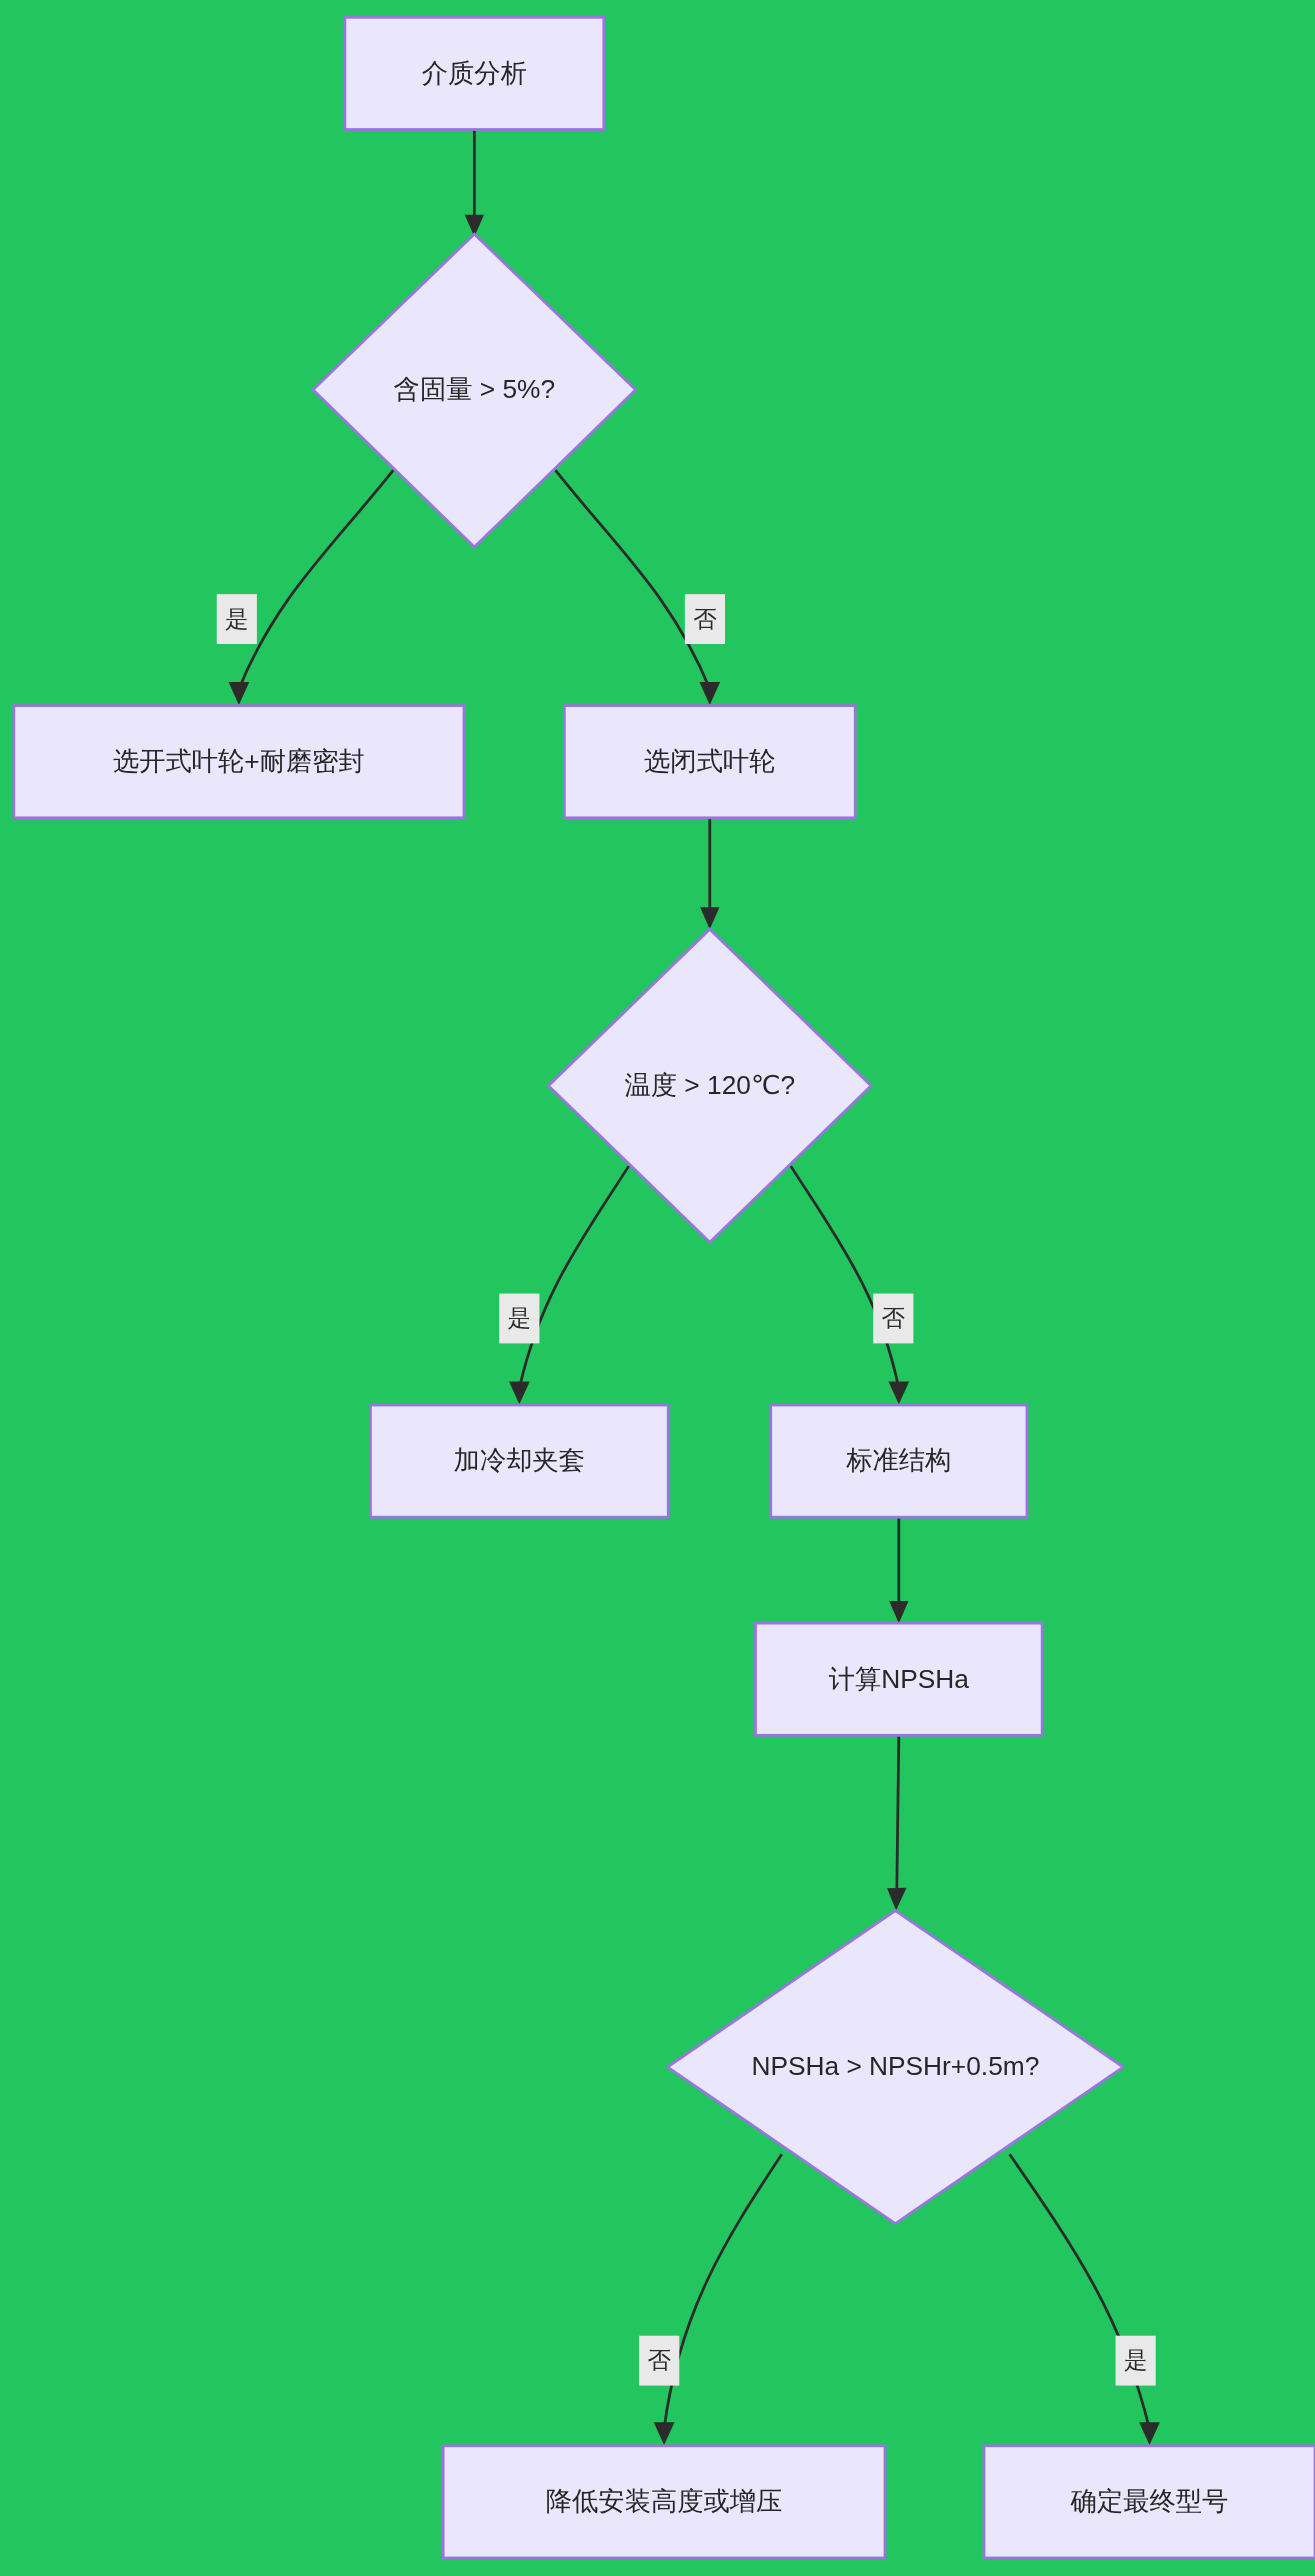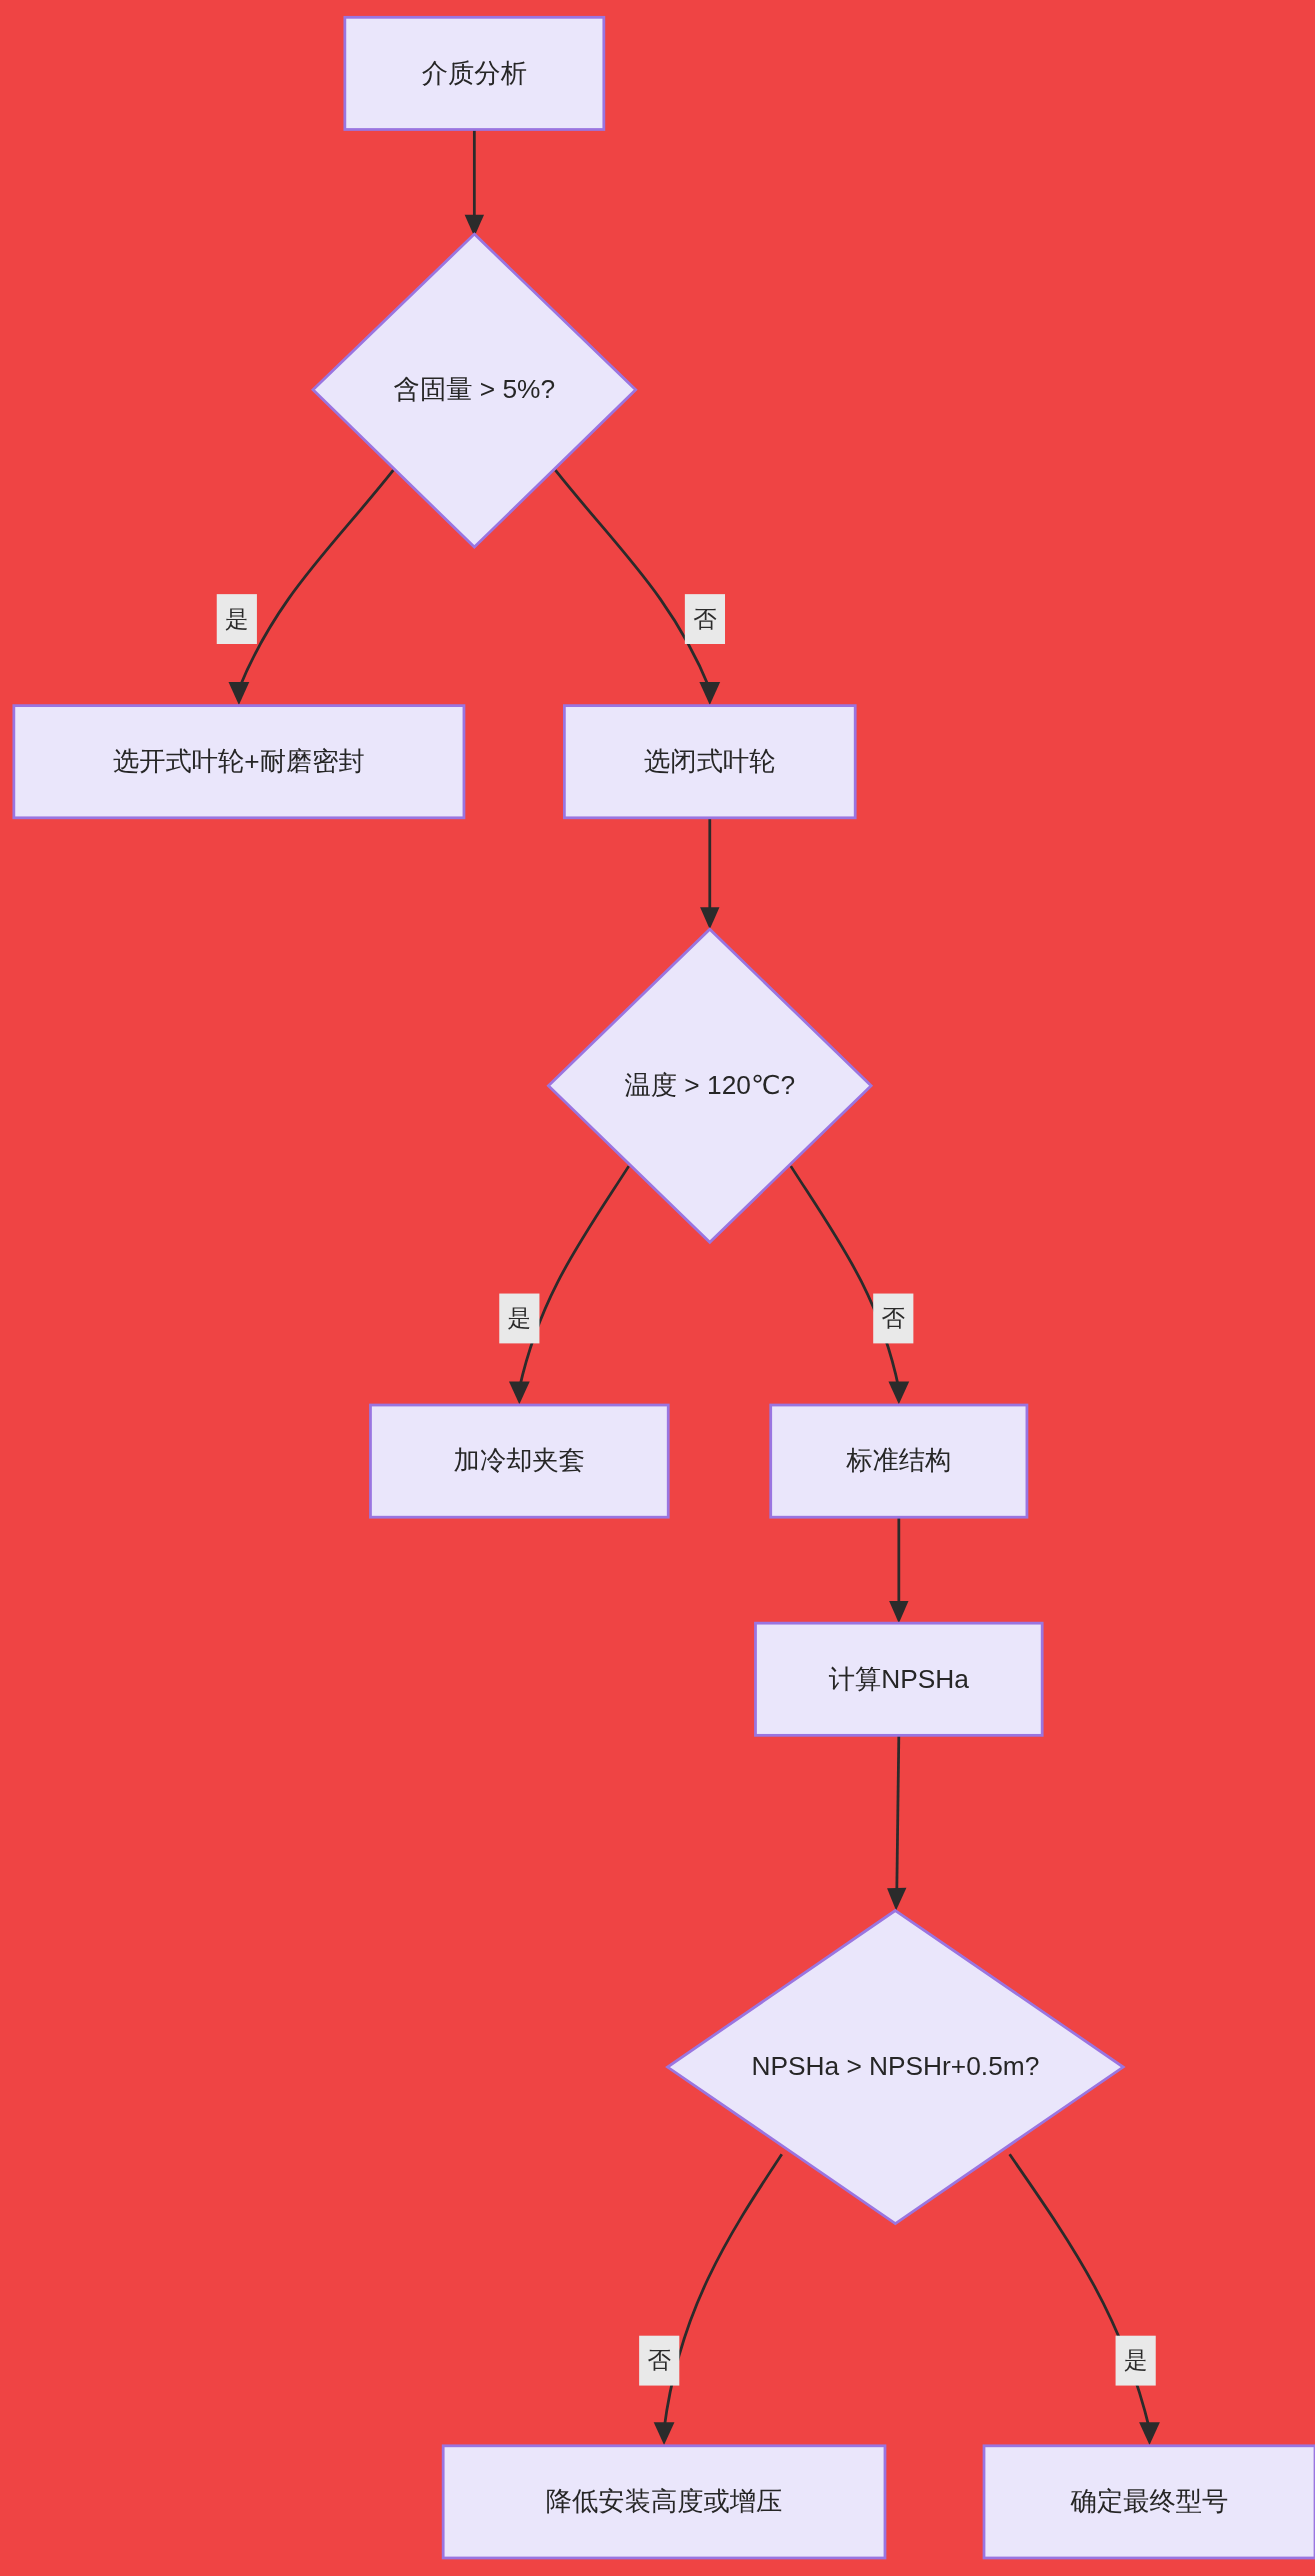--- a/index.html
+++ b/index.html
@@ -10,21 +10,21 @@
   body {
     width: 1315px;
     height: 2576px;
     font-family: "Liberation Sans", "DejaVu Sans", sans-serif;
     overflow: hidden;
   }
   #flowchart-root {
     position: relative;
     width: 1315px;
     height: 2576px;
-    background: #ef4444;
+    background: #22c55e;
   }
   svg.flow-svg {
     position: absolute;
     top: 0; left: 0;
     width: 1315px;
     height: 2576px;
     display: block;
   }
   .node-shape {
     fill: #eae6fb;

